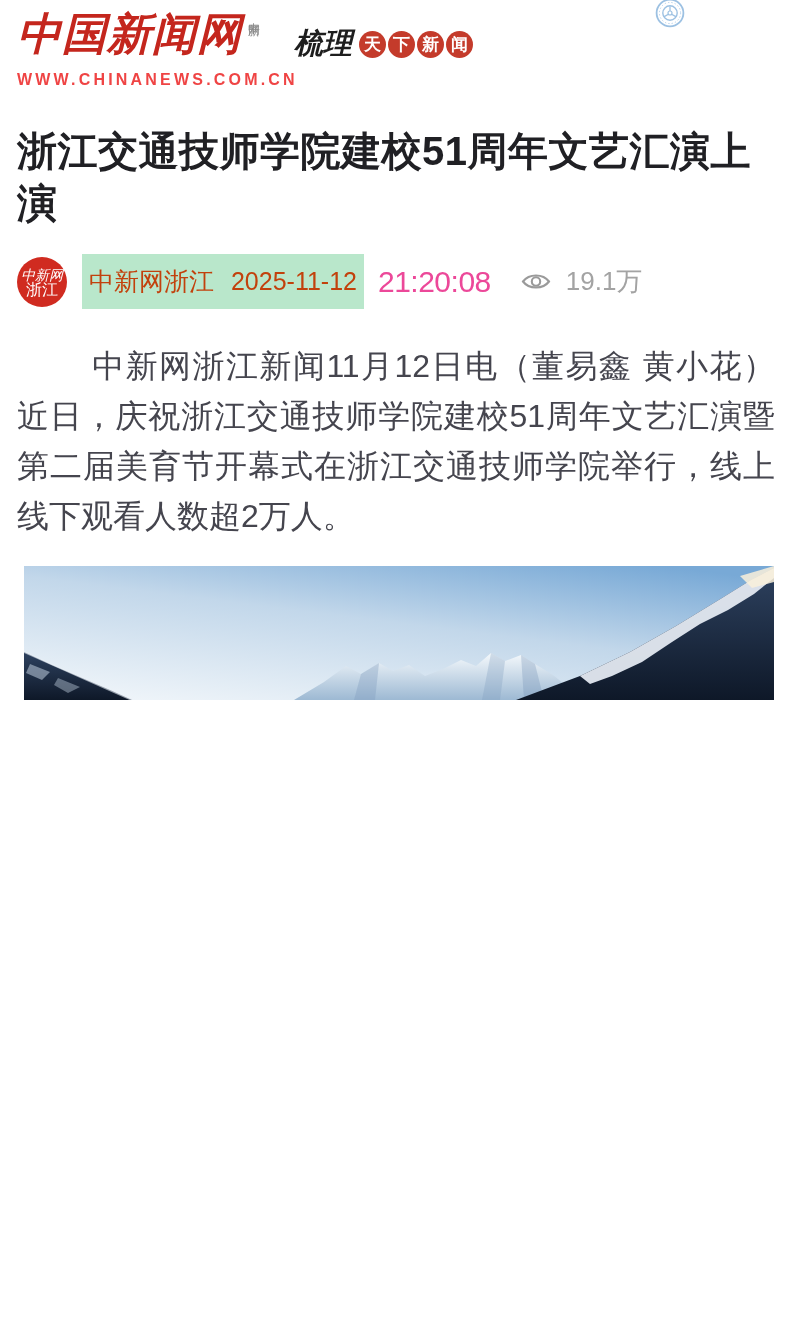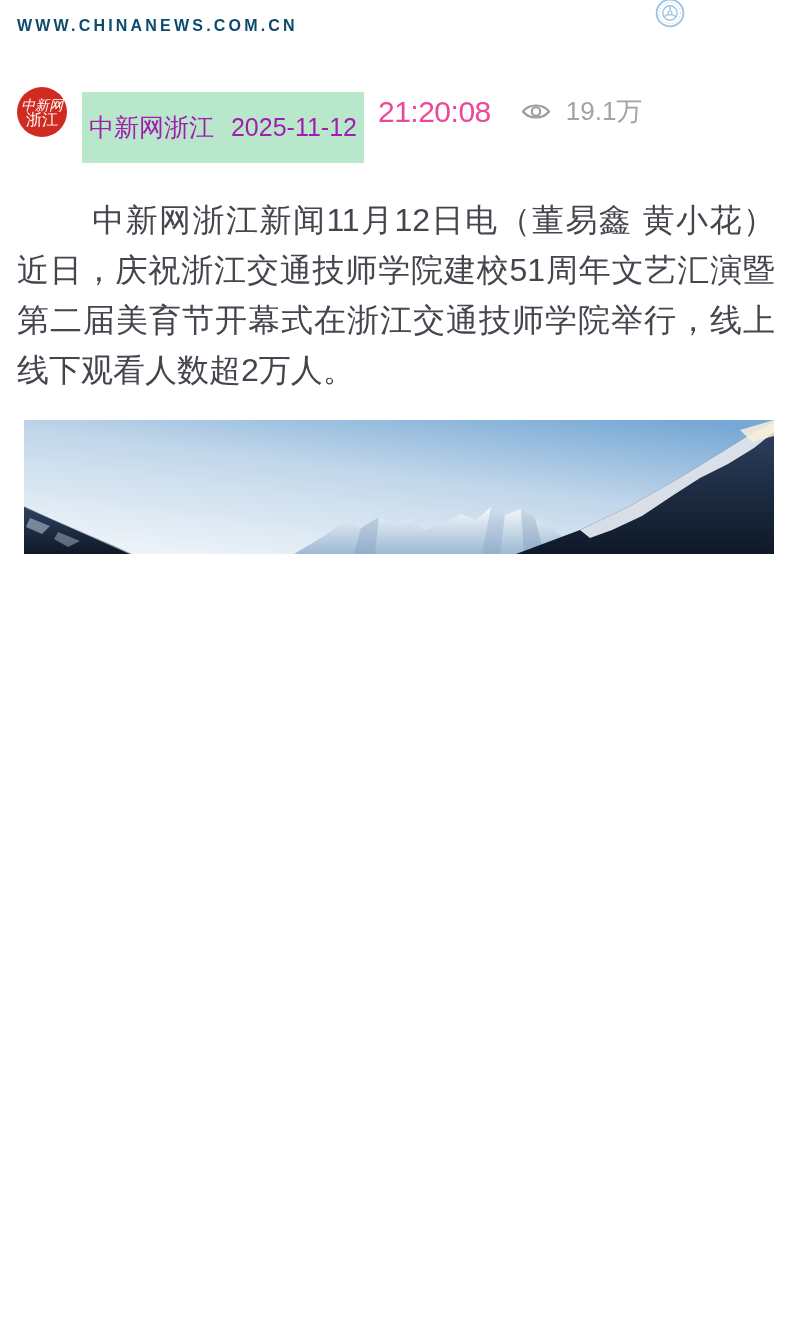--- a/index.html
+++ b/index.html
@@ -33,21 +33,21 @@
     font-size: 29px; color: #1e1e1e; margin-right: 5px;
   }
   .seal {
     display: inline-block; width: 27px; height: 27px; margin-left: 2px;
     background: #c43b2b; border-radius: 50%;
     color: #fff; font-size: 17px; font-weight: 700;
     line-height: 27px; text-align: center;
   }
   .site-url {
     margin-top: 7px;
-    font-size: 16px; font-weight: 700; color: #0c4a6e;
+    font-size: 16px; font-weight: 700; color: #ef4444;
     letter-spacing: 3.2px;
   }
   .emblem { position: absolute; left: 638px; top: -2px; opacity: .85; }
 
   
   .article-title {
     margin: 36px 0 0 0;
     font-size: 40px; line-height: 1.3; font-weight: 700;
     color: #202024; letter-spacing: 0.5px;
   }
@@ -56,22 +56,22 @@
   .byline { display: flex; align-items: center; margin-top: 25px; }
   .avatar {
     width: 50px; height: 50px; border-radius: 50%;
     background: #d02b20; color: #fff;
     display: flex; flex-direction: column; align-items: center; justify-content: center;
     margin-right: 15px; flex: 0 0 auto; cursor: pointer;
   }
   .avatar .a1 { font-size: 14px; line-height: 15px; font-family: "DejaVu Serif", serif; font-style: italic; }
   .avatar .a2 { font-size: 16px; line-height: 13px; }
   .hl {
-    background: #b9e7cb; padding: 19px 7px;
-    font-size: 25px; color: #a21caf; white-space: nowrap; margin-top: 32px;
+    background: #b9e7cb; padding: 11px 7px;
+    font-size: 25px; color: #c2410c; white-space: nowrap;
   }
   .hl .date { margin-left: 10px; }
   .pub-time { margin-left: 14px; font-size: 30px; color: #ec4899; letter-spacing: -0.5px; }
   .eye { margin-left: 30px; display: flex; align-items: center; }
   .views { margin-left: 15px; font-size: 26px; color: #a3a3a3; }
 
   
   .content { margin-top: 32px; }
   .content p {
     margin: 0 0 25px 0;
@@ -88,35 +88,49 @@
     cursor: pointer;
   }
   .article-figure svg { display: block; }
 </style>
 </head>
 <body>
 
 <div class="page">
 
   <header class="site-header">
+    <div class="logo-row">
+      <div class="logo-block">
+        <span class="logo-main">中国新闻网</span>
+        <span class="logo-vert">中新网</span>
+      </div>
+      <div class="slogan">
+        <span class="slogan-prefix">梳理</span>
+        <span class="seal">天</span>
+        <span class="seal">下</span>
+        <span class="seal">新</span>
+        <span class="seal">闻</span>
+      </div>
+    </div>
     <div class="site-url">WWW.CHINANEWS.COM.CN</div>
 
     <div class="emblem">
       <svg width="30" height="30" viewBox="0 0 30 30">
         <circle cx="15" cy="15" r="13.4" fill="none" stroke="#8cb7de" stroke-width="1.8"></circle>
         <circle cx="15" cy="15" r="10.6" fill="none" stroke="#9dc2e4" stroke-width="0.9" stroke-dasharray="1.3 2.1"></circle>
         <circle cx="15" cy="15" r="7.2" fill="none" stroke="#8cb7de" stroke-width="1.4"></circle>
         <circle cx="15" cy="15" r="2" fill="none" stroke="#8cb7de" stroke-width="1.2"></circle>
         <line x1="15" y1="13" x2="15" y2="8.2" stroke="#8cb7de" stroke-width="1.3"></line>
         <line x1="13.4" y1="16.2" x2="9.2" y2="18.6" stroke="#8cb7de" stroke-width="1.3"></line>
         <line x1="16.6" y1="16.2" x2="20.8" y2="18.6" stroke="#8cb7de" stroke-width="1.3"></line>
       </svg>
     </div>
   </header>
 
+  <h1 class="article-title">浙江交通技师学院建校51周年文艺汇演上演</h1>
 
   <div class="byline">
     <div class="avatar">
       <span class="a1">中新网</span>
       <span class="a2">浙江</span>
     </div>
     <span class="hl">
       <span class="src">中新网浙江</span>
       <span class="date">2025-11-12</span>
     </span>

